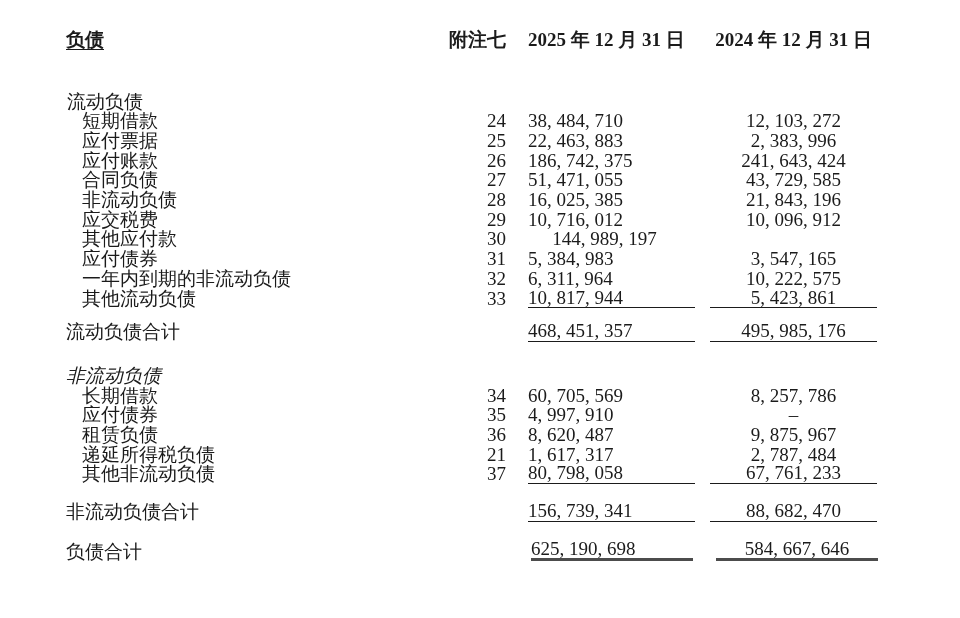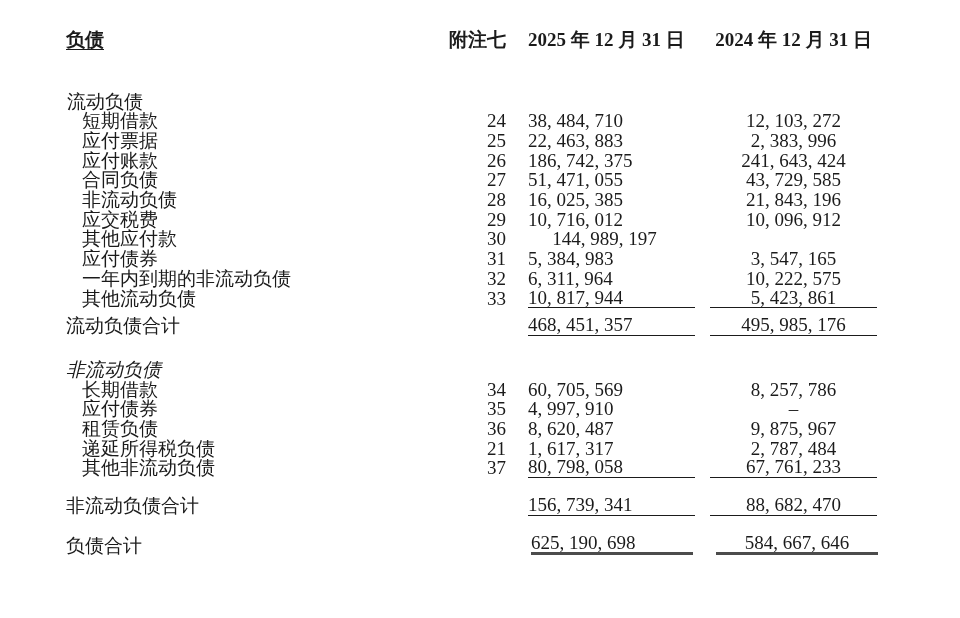--- a/index.html
+++ b/index.html
@@ -47,21 +47,21 @@
   
   .items .item-row:last-child .num1,
   .items .item-row:last-child .num2 {
     border-bottom: 1.4px solid #1b1b1b;
   }
 
   .total-row .num1.ruled,
   .total-row .num2.ruled {
     border-bottom: 1.4px solid #1b1b1b;
   }
-  .current-total { margin-top: 8px; }
+  .current-total { margin-top: 14px; }
   .noncurrent-total { margin-top: 18px; }
 
   .grand-total { margin-top: 20px; gap: 8px; }
   .grand-total .num1.thick,
   .grand-total .num2.thick {
     border-bottom: 3.5px solid #4c4c4c;
   }
 </style>
 </head>
 <body>

